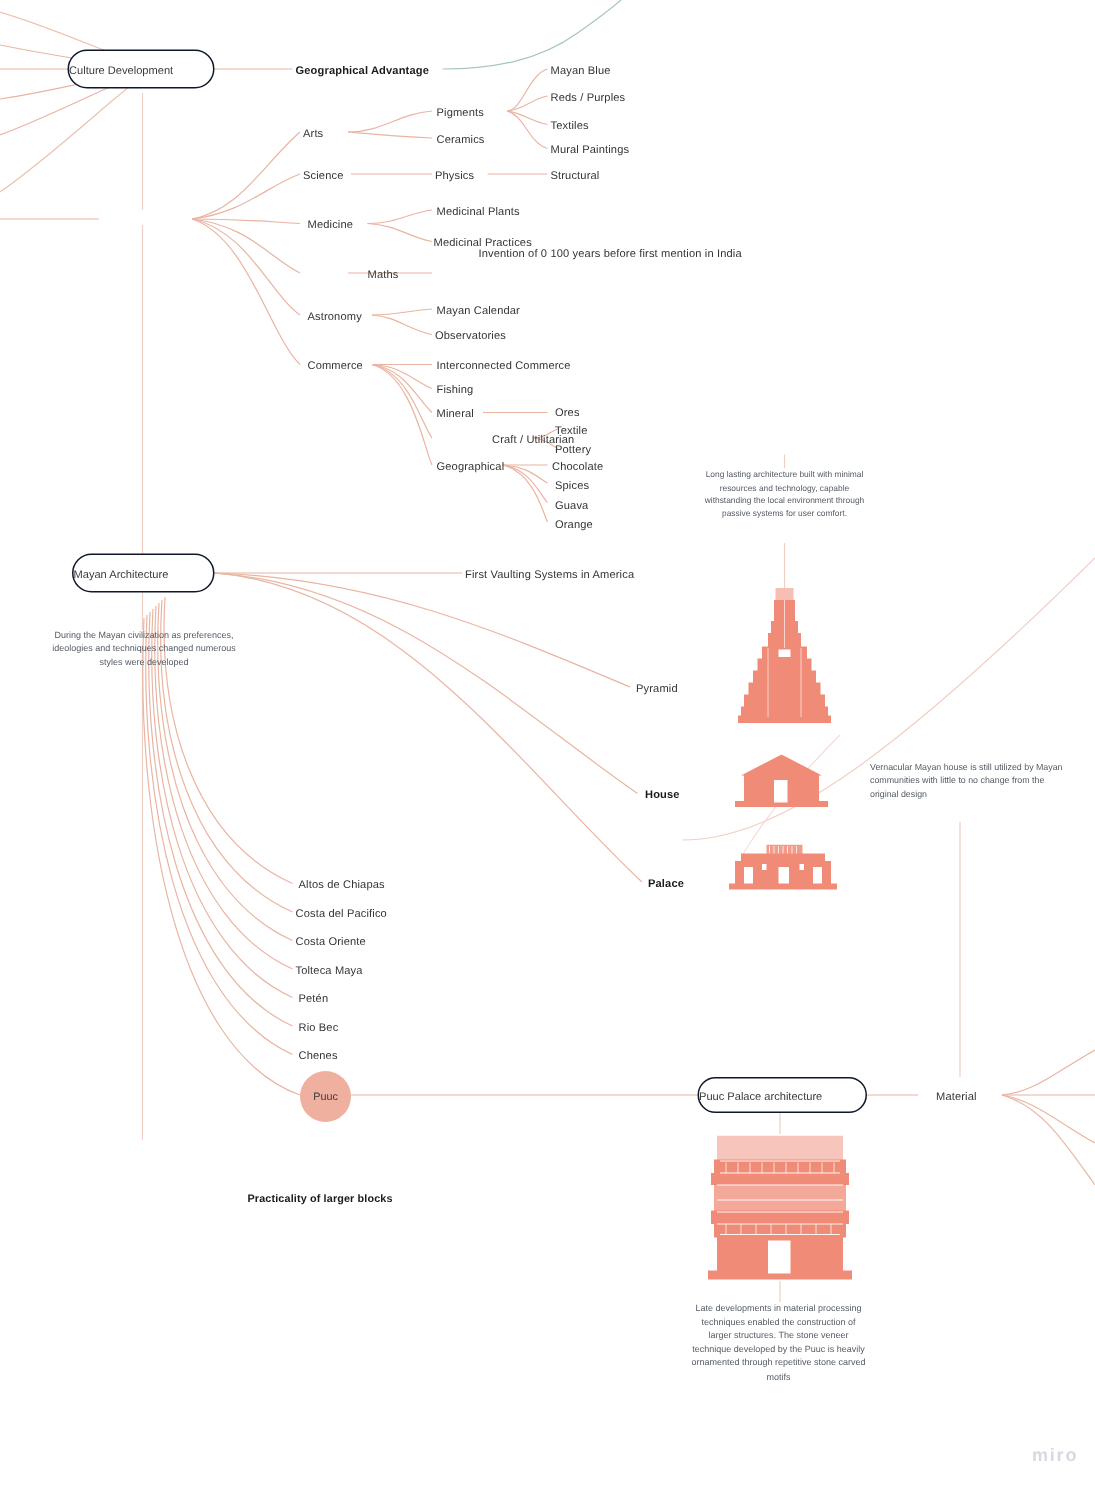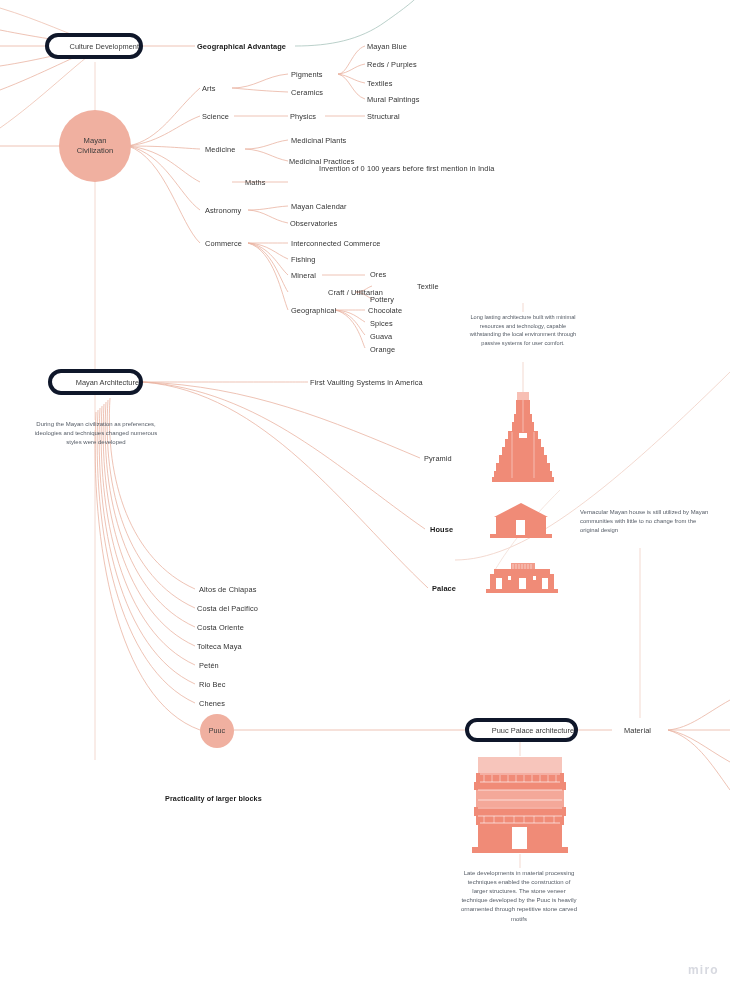--- a/index.html
+++ b/index.html
@@ -25,26 +25,26 @@
     position: absolute;
     color: #333333;
     font-size: 7.4px;
     line-height: 1.25;
     white-space: nowrap;
     letter-spacing: 0.1px;
   }
   .node-label.bold { font-weight: bold; color: #1a1a1a; }
   .pill {
     position: absolute;
-    border: 4px solid #0f172a;
+    border: 1px solid #0f172a;
     border-radius: 40px;
     background: #ffffff;
     display: flex;
     align-items: center;
-    justify-content: flex-end;
+    justify-content: flex-start;
     color: #3a3a3a;
     font-size: 7.4px;
     white-space: nowrap;
   }
   .circle-node {
     position: absolute;
     border-radius: 50%;
     background: #f0b0a0;
     display: flex;
     align-items: center;
@@ -167,26 +167,20 @@
       <path d="M523,303 L523,312" stroke="#f0cfc4"></path>
       <path d="M523,362 L523,392" stroke="#f0cfc4"></path>
 
       <path d="M520,742 L520,756" stroke="#f0cfc4"></path>
       <path d="M520,854 L520,868" stroke="#f0cfc4"></path>
 
       <path d="M560,490 C530,520 510,545 495,570" stroke="#f3ded6"></path>
     </g>
   </svg>
 
-  <div class="circle-node" style="left:59px; top:110px; width:72px; height:72px; font-size:7.6px;">
-    <span style="display:block;">
-      <span>Mayan</span><br>
-      <span>Civilization</span>
-    </span>
-  </div>
 
   <div class="pill" style="left:45px; top:33px; width:98px; height:26px;">
     <span>Culture Development</span>
   </div>
 
   <div class="node-label bold" style="left:197px; top:42px;">
     <span>Geographical Advantage</span>
   </div>
 
   <div class="pill" style="left:48px; top:369px; width:95px; height:26px;">
@@ -253,21 +247,21 @@
   <div class="node-label" style="left:291px; top:239px;">
     <span>Interconnected Commerce</span></div>
   <div class="node-label" style="left:291px; top:255px;">
     <span>Fishing</span></div>
   <div class="node-label" style="left:291px; top:271px;">
     <span>Mineral</span></div>
   <div class="node-label" style="left:370px; top:270px;">
     <span>Ores</span></div>
   <div class="node-label" style="left:288px; top:288px;margin-left:40px;">
     <span>Craft / Utilitarian</span></div>
-  <div class="node-label" style="left:370px; top:282px;margin-left:47px;">
+  <div class="node-label" style="left:370px; top:282px;">
     <span>Textile</span></div>
   <div class="node-label" style="left:370px; top:295px;">
     <span>Pottery</span></div>
   <div class="node-label" style="left:291px; top:306px;">
     <span>Geographical</span></div>
   <div class="node-label" style="left:368px; top:306px;">
     <span>Chocolate</span></div>
   <div class="node-label" style="left:370px; top:319px;">
     <span>Spices</span></div>
   <div class="node-label" style="left:370px; top:332px;">

